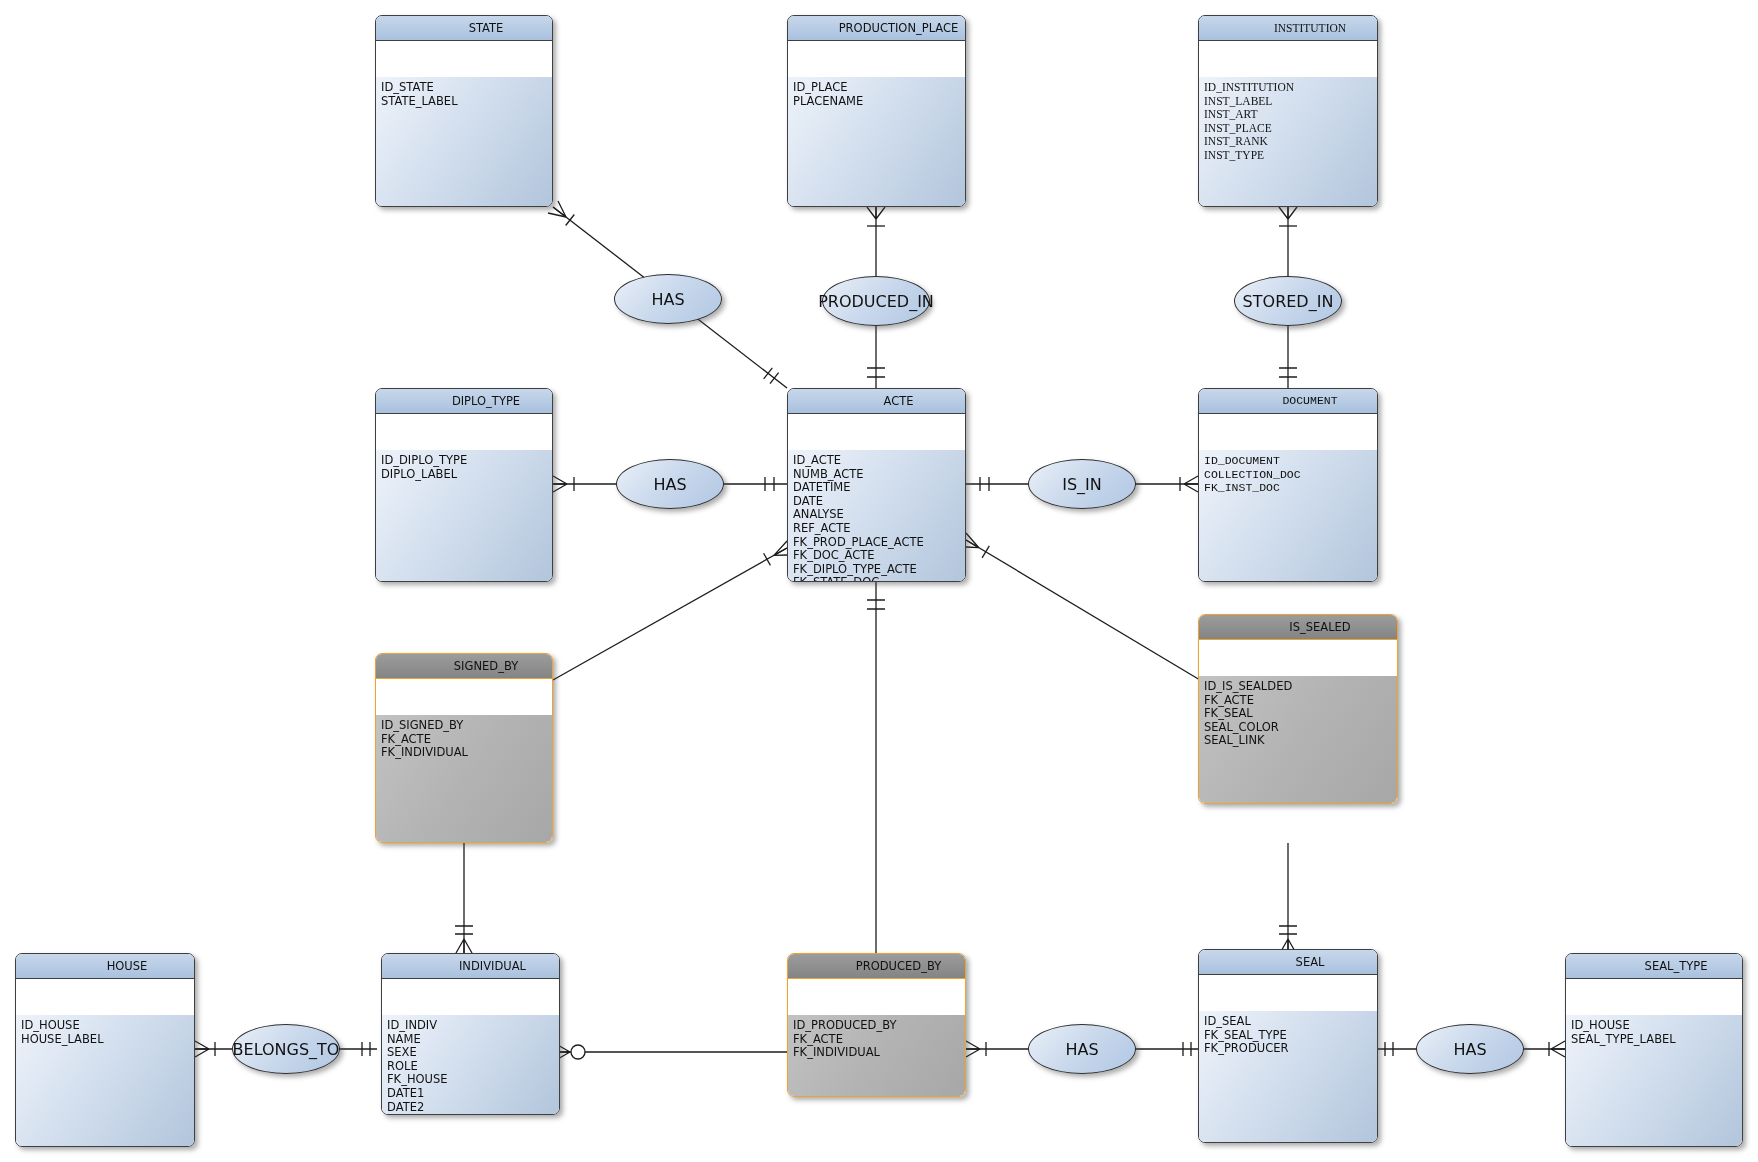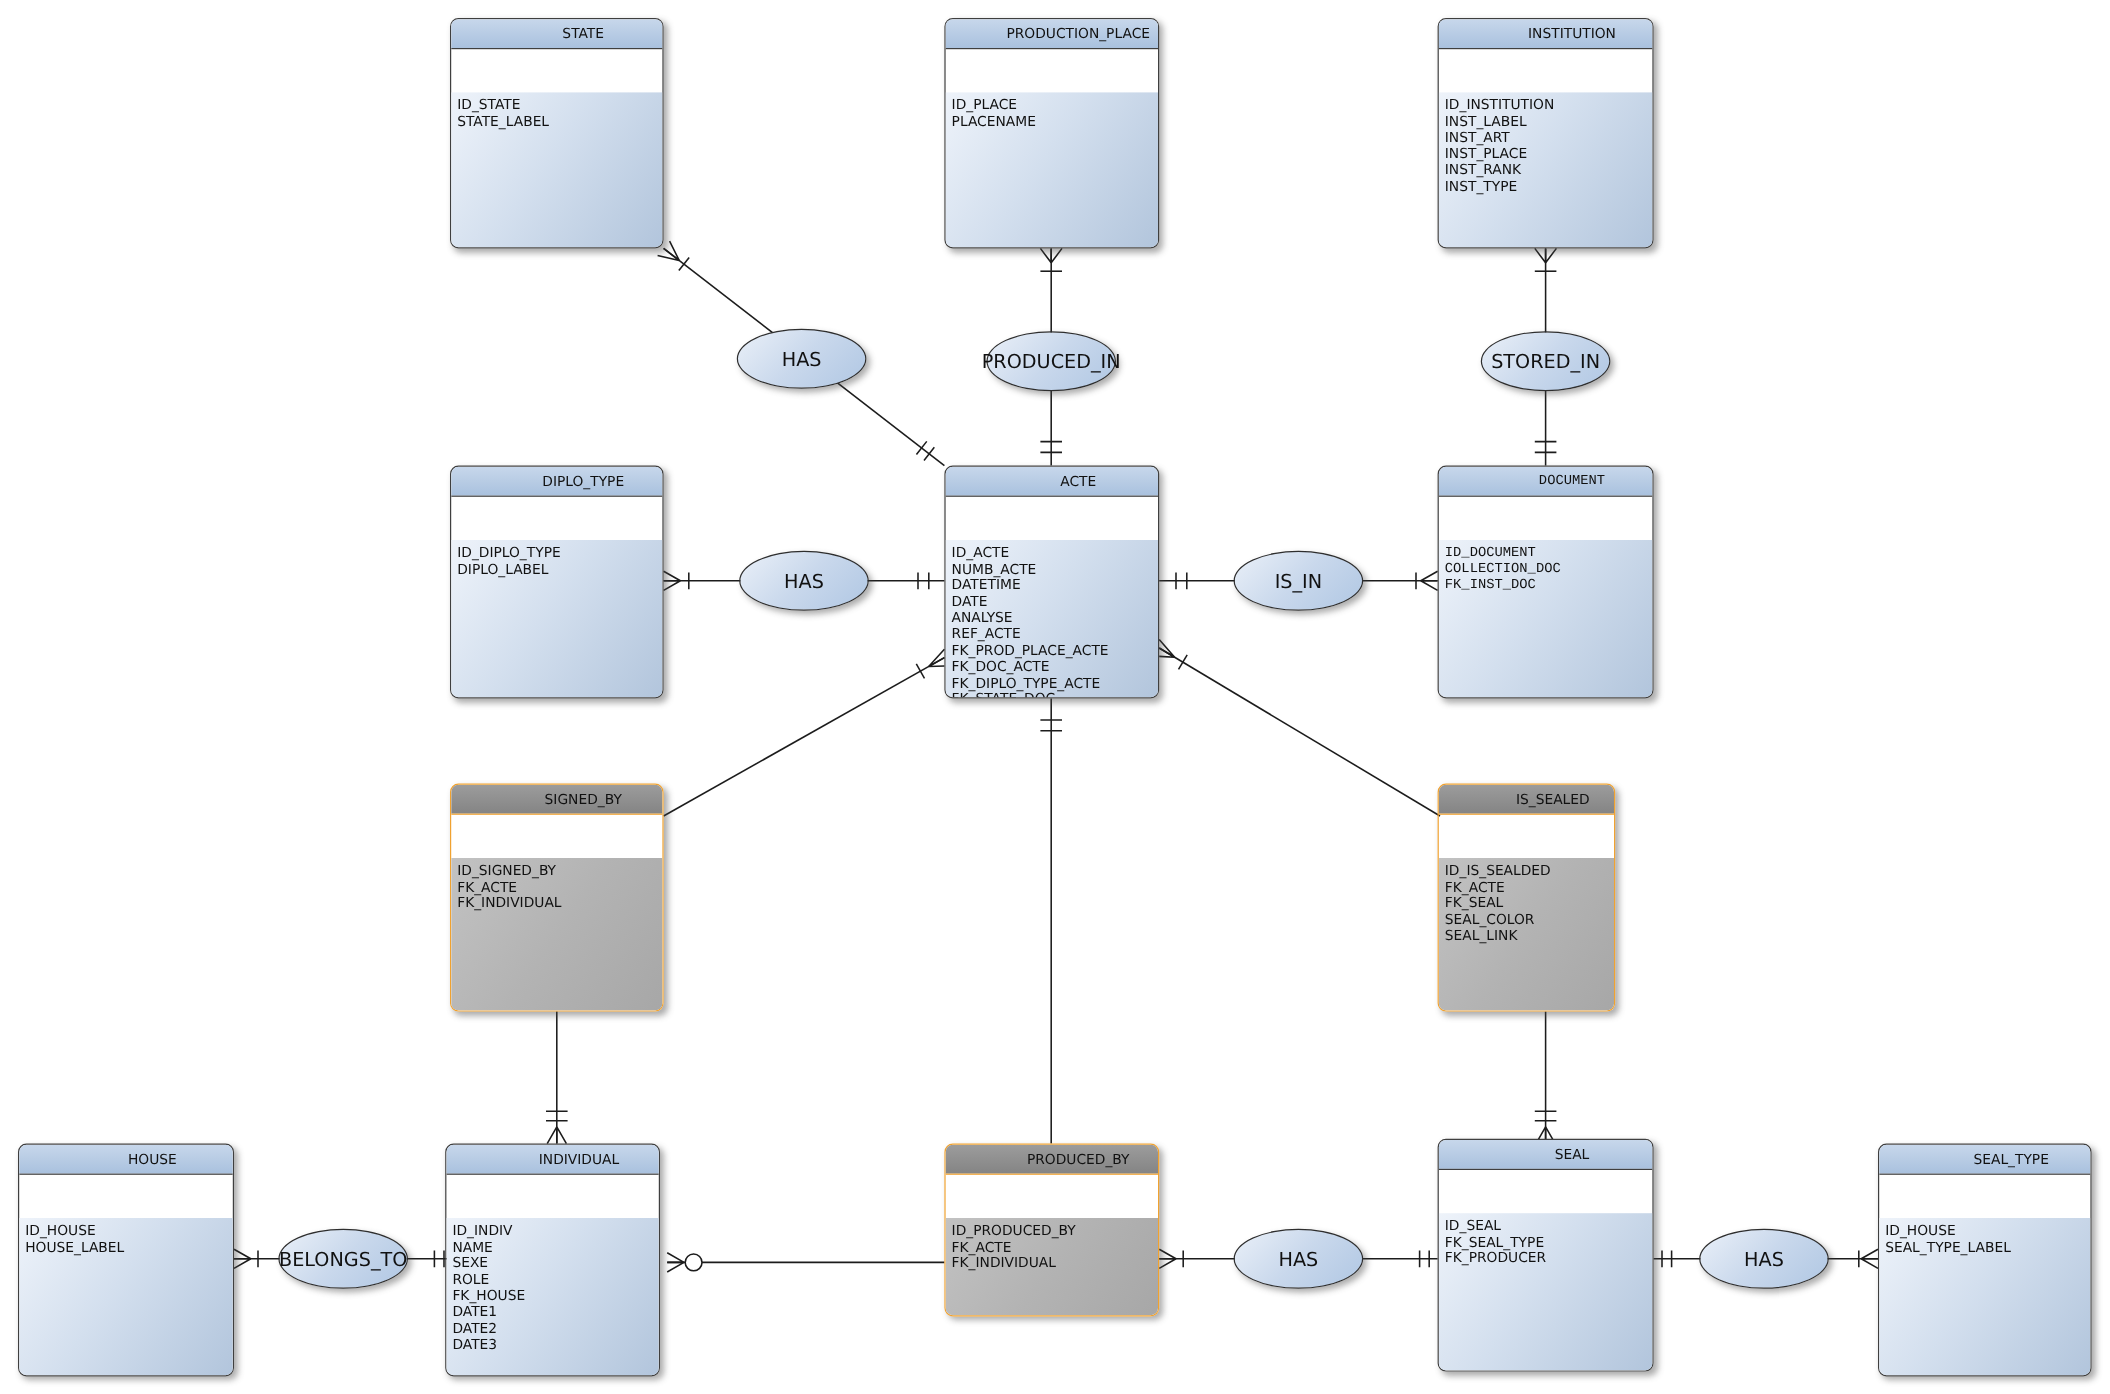--- a/index.html
+++ b/index.html
@@ -154,21 +154,21 @@
     <div class="bod">ID_STATE
 STATE_LABEL</div>
   </div>
 
   <div class="entity" style="left:787px;top:15px;width:179px;height:192px;">
     <div class="hdr">PRODUCTION_PLACE</div>
     <div class="bod">ID_PLACE
 PLACENAME</div>
   </div>
 
-  <div class="entity" style="left:1198px;top:15px;width:180px;height:192px;">
+  <div class="entity" style="left:1198px;top:15px;width:180px;height:192px;font-family:Liberation Serif, serif;">
     <div class="hdr">INSTITUTION</div>
     <div class="bod">ID_INSTITUTION
 INST_LABEL
 INST_ART
 INST_PLACE
 INST_RANK
 INST_TYPE</div>
   </div>
 
   <div class="entity" style="left:375px;top:388px;width:178px;height:194px;">
@@ -198,36 +198,36 @@
 FK_INST_DOC</div>
   </div>
 
   <div class="entity gray" style="left:375px;top:653px;width:178px;height:190px;">
     <div class="hdr">SIGNED_BY</div>
     <div class="bod">ID_SIGNED_BY
 FK_ACTE
 FK_INDIVIDUAL</div>
   </div>
 
-  <div class="entity gray" style="left:1198px;top:653px;width:148px;height:190px;">
+  <div class="entity gray" style="left:1198px;top:614px;width:200px;height:190px;">
     <div class="hdr">IS_SEALED</div>
     <div class="bod">ID_IS_SEALDED
 FK_ACTE
 FK_SEAL
 SEAL_COLOR
 SEAL_LINK</div>
   </div>
 
   <div class="entity" style="left:15px;top:953px;width:180px;height:194px;">
     <div class="hdr">HOUSE</div>
     <div class="bod">ID_HOUSE
 HOUSE_LABEL</div>
   </div>
 
-  <div class="entity" style="left:371px;top:953px;width:179px;height:194px;">
+  <div class="entity" style="left:381px;top:953px;width:179px;height:162px;">
     <div class="hdr">INDIVIDUAL</div>
     <div class="bod">ID_INDIV
 NAME
 SEXE
 ROLE
 FK_HOUSE
 DATE1
 DATE2
 DATE3</div>
   </div>

